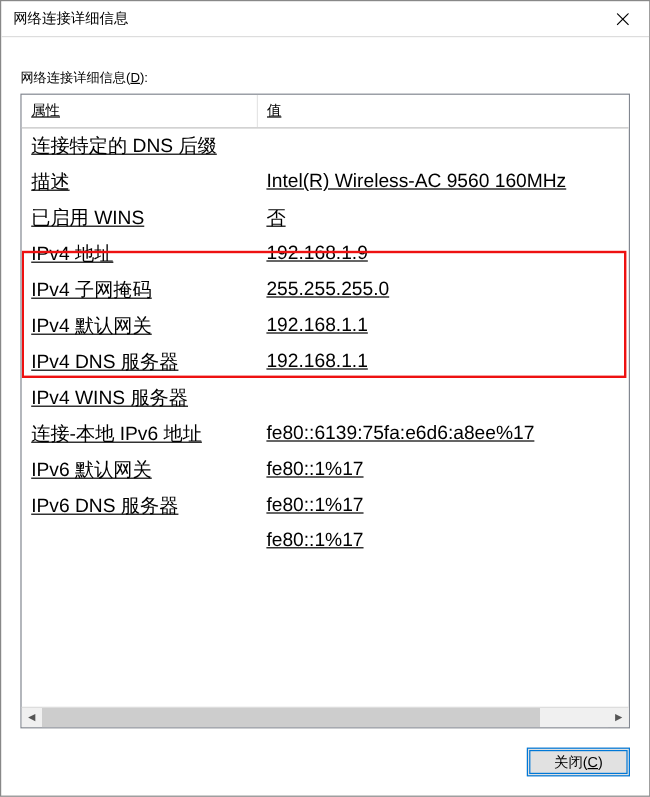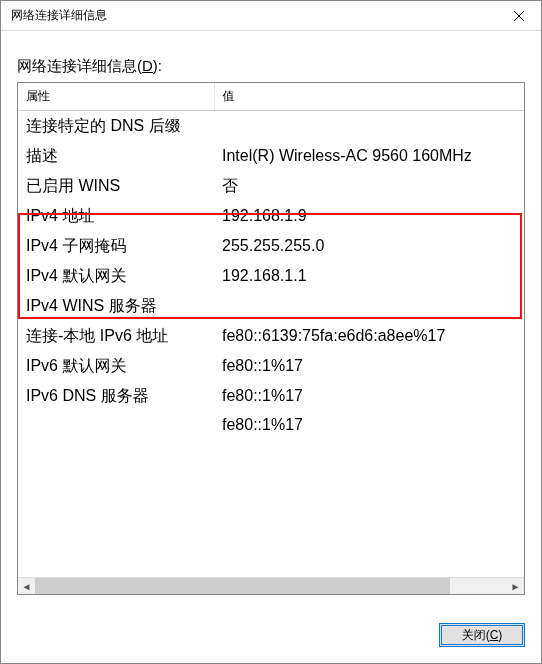--- a/index.html
+++ b/index.html
@@ -34,35 +34,36 @@
   }
   .titlebar-close svg { stroke: #000; stroke-width: 1; }
   .content {
     padding: 16px;
     height: calc(100% - 30px);
     display: flex;
     flex-direction: column;
   }
   .section-label {
     margin: 10px 0 6px 0;
-    font-size: 15px;
+    font-size: 11px;
   }
   .section-label .u { text-decoration: underline; }
   .table-wrap {
     border: 1px solid #828790;
     flex: 1;
     display: flex;
     flex-direction: column;
     position: relative;
     overflow: hidden;
   }
   .table-inner {
     flex: 1;
     overflow: hidden;
     position: relative;
+    text-decoration: underline;
   }
   table {
     border-collapse: collapse;
     width: 100%;
     table-layout: fixed;
   }
   thead th {
     text-align: left;
     font-weight: normal;
     border-bottom: 1px solid #d0d0d0;
@@ -105,21 +106,21 @@
   }
   .hscroll .thumb {
     position: absolute;
     left: 0;
     top: 0;
     height: 100%;
     width: 88%;
     background: #cdcdcd;
   }
   .footer {
-    padding-top: 28px;
+    padding-top: 16px;
     display: flex;
     justify-content: flex-end;
     align-items: flex-end;
   }
   .btn {
     min-width: 86px;
     height: 24px;
     border: 1px solid #0078d7;
     background: #e1e1e1;
     font-size: 12px;
@@ -181,20 +182,24 @@
               <td>192.168.1.9</td>
             </tr>
             <tr class="hl-row">
               <td>IPv4 子网掩码</td>
               <td>255.255.255.0</td>
             </tr>
             <tr class="hl-row">
               <td>IPv4 默认网关</td>
               <td>192.168.1.1</td>
             </tr>
+            <tr class="hl-row">
+              <td>IPv4 DNS 服务器</td>
+              <td>192.168.1.1</td>
+            </tr>
             <tr>
               <td>IPv4 WINS 服务器</td>
               <td></td>
             </tr>
             <tr>
               <td>连接-本地 IPv6 地址</td>
               <td>fe80::6139:75fa:e6d6:a8ee%17</td>
             </tr>
             <tr>
               <td>IPv6 默认网关</td>

